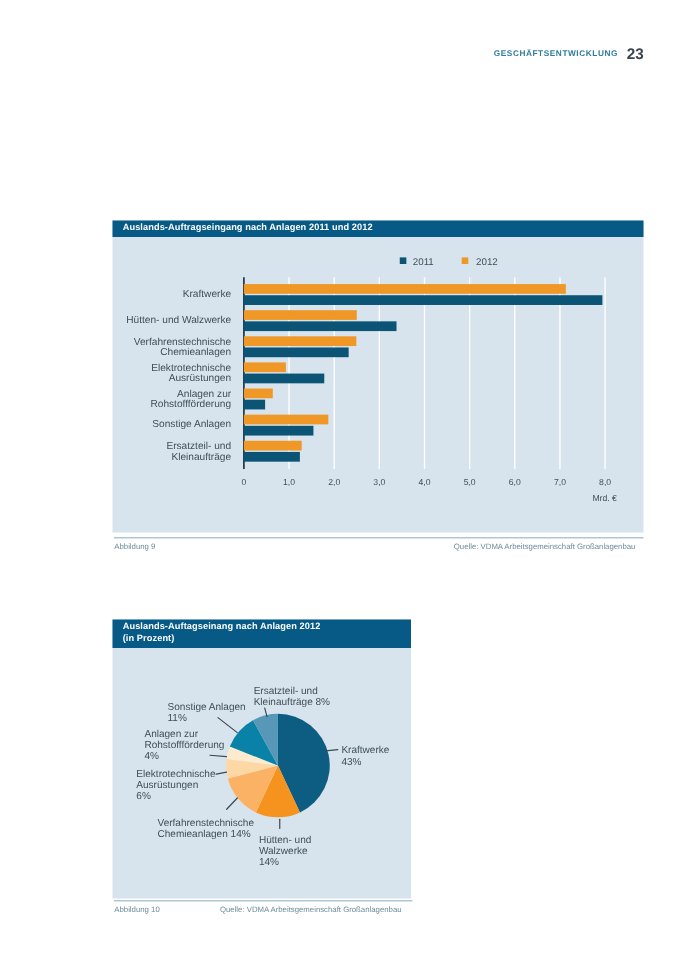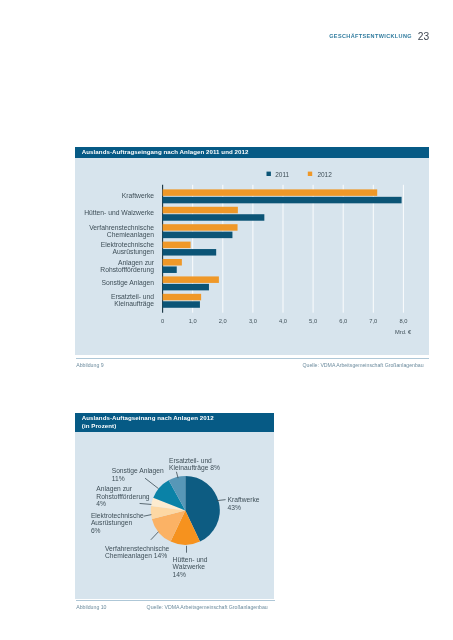--- a/index.html
+++ b/index.html
@@ -4,21 +4,21 @@
 <style>
   html,body{margin:0;padding:0;}
   body{width:453px;height:640px;background:#ffffff;font-family:"Liberation Sans",sans-serif;
        -webkit-font-smoothing:antialiased;position:relative;overflow:hidden;}
   .page{position:absolute;inset:0;}
 
   
   .runhead{position:absolute;left:329.2px;top:31.4px;height:10px;}
   .runhead .sec{position:absolute;left:0;bottom:2.2px;font-size:5.5px;font-weight:700;
                 letter-spacing:0.38px;color:#2f7b9e;white-space:nowrap;}
-  .runhead .pg{position:absolute;left:88.6px;bottom:-0.6px;font-size:10.2px;color:#3c4550;font-weight:400;}
+  .runhead .pg{position:absolute;left:88.6px;bottom:-0.6px;font-size:10.2px;color:#3c4550;font-weight:700;}
 
   
   .fig{position:absolute;background:#d7e4ed;}
   .fig .bar{position:relative;z-index:2;background:#065a85;color:#ffffff;font-size:6.15px;font-weight:700;
             letter-spacing:0.06px;padding:1.3px 0 1.4px 6.8px;line-height:8.0px;}
   .cap{position:absolute;font-size:5.2px;color:#6d8c9e;white-space:nowrap;}
   .caprule{position:absolute;height:1.1px;background:#aec7d7;}
 
   svg{display:block;}
 </style>

